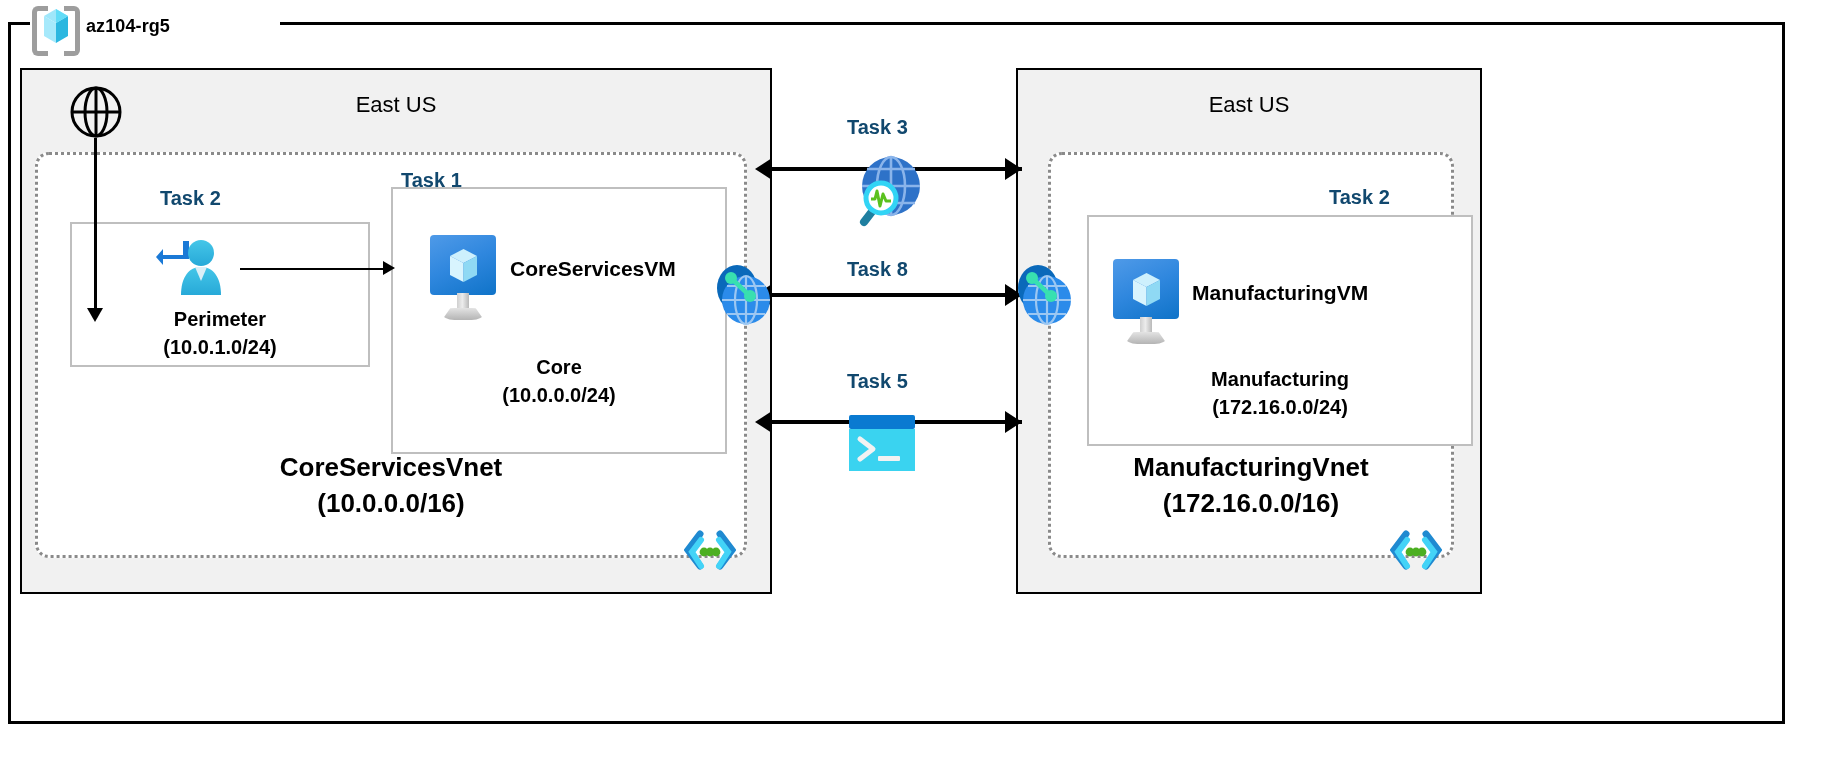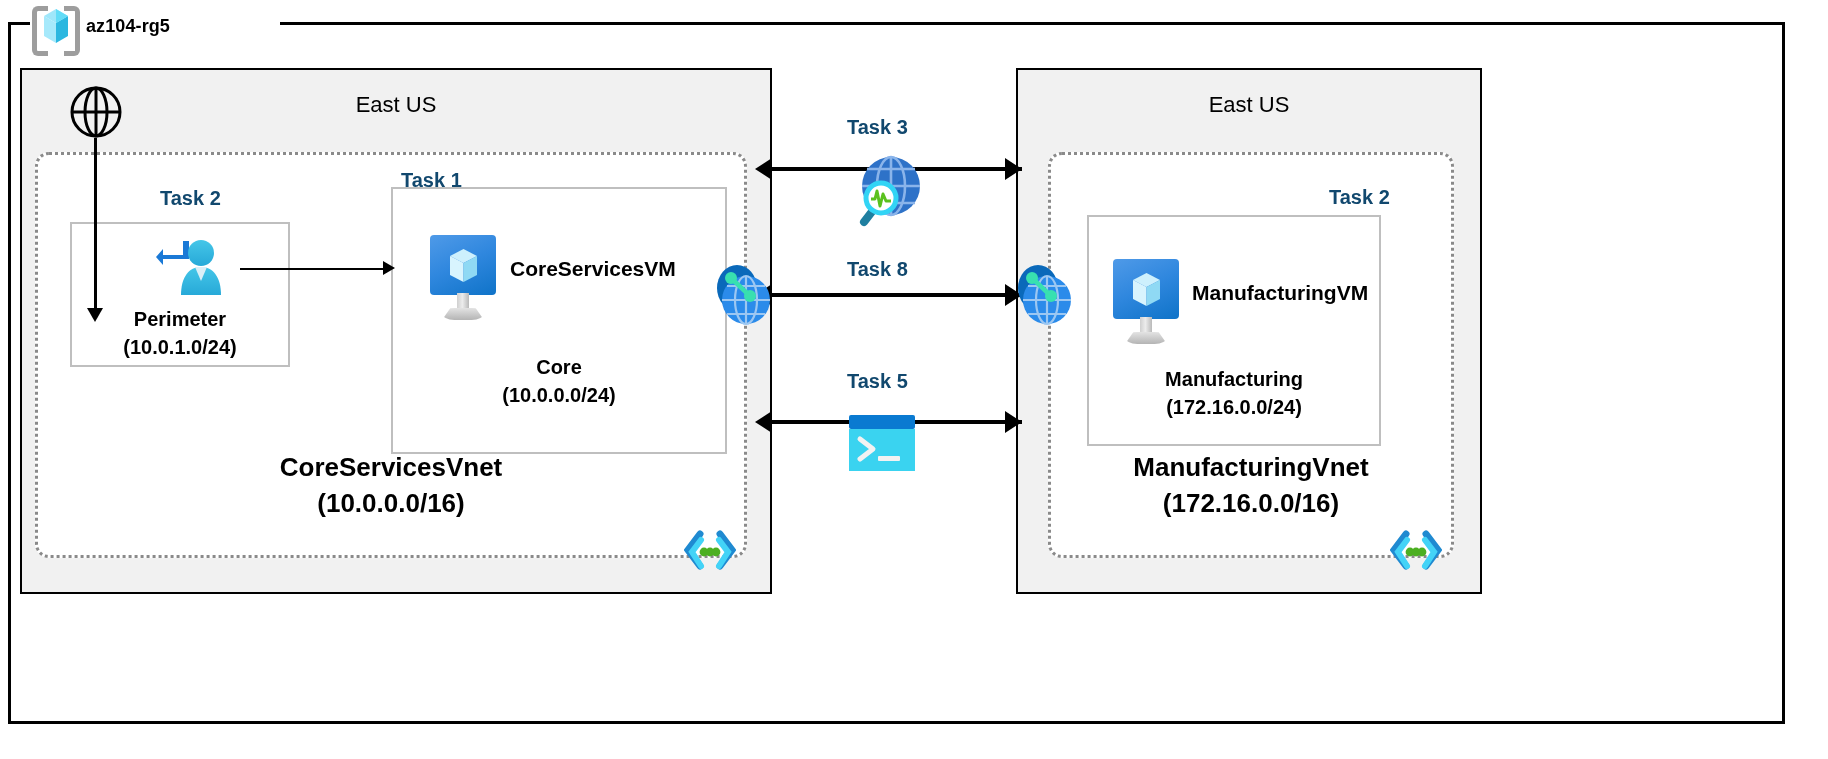--- a/index.html
+++ b/index.html
@@ -165,21 +165,21 @@
   </div>
 
   <div class="region" id="region-left">
     <div class="region-title">East US</div>
 
     <div class="vnet" id="vnet-core">
 
       <div class="task" style="left:122px;top:32px;">Task 2</div>
       <div class="task" style="left:363px;top:14px;">Task 1</div>
 
-      <div class="subnet" id="subnet-perimeter" style="left:32px;top:67px;width:220px;height:145px;">
+      <div class="subnet" id="subnet-perimeter" style="left:32px;top:67px;width:300px;height:145px;">
         <div class="subnet-label" style="top:82px;">
           <span>Perimeter</span><br>
           <span>(10.0.1.0/24)</span>
         </div>
       </div>
 
       <div class="subnet" id="subnet-core" style="left:353px;top:32px;width:336px;height:267px;">
         <div class="vm" style="left:37px;top:46px;">
           <span class="screen"></span>
           <svg class="cube" viewBox="0 0 27 33">
@@ -241,21 +241,21 @@
       <circle cx="32" cy="24" r="4.4" fill="#4caf21"></circle>
     </svg>
   </div>
 
   <div class="region" id="region-right">
     <div class="region-title">East US</div>
 
     <div class="vnet" id="vnet-manu">
       <div class="task" style="left:278px;top:31px;">Task 2</div>
 
-      <div class="subnet" id="subnet-manu" style="left:36px;top:60px;width:294px;height:231px;">
+      <div class="subnet" id="subnet-manu" style="left:36px;top:60px;width:386px;height:231px;">
         <div class="vm" style="left:24px;top:42px;">
           <span class="screen"></span>
           <svg class="cube" viewBox="0 0 27 33">
             <polygon points="13.5,0 27,7 13.5,14 0,7" fill="#cdf0fd"></polygon>
             <polygon points="0,7 13.5,14 13.5,33 0,26" fill="#d8f4fe"></polygon>
             <polygon points="27,7 13.5,14 13.5,33 27,26" fill="#8fd9f4"></polygon>
           </svg>
           <span class="neck"></span>
             <span class="base"></span>
         </div>

